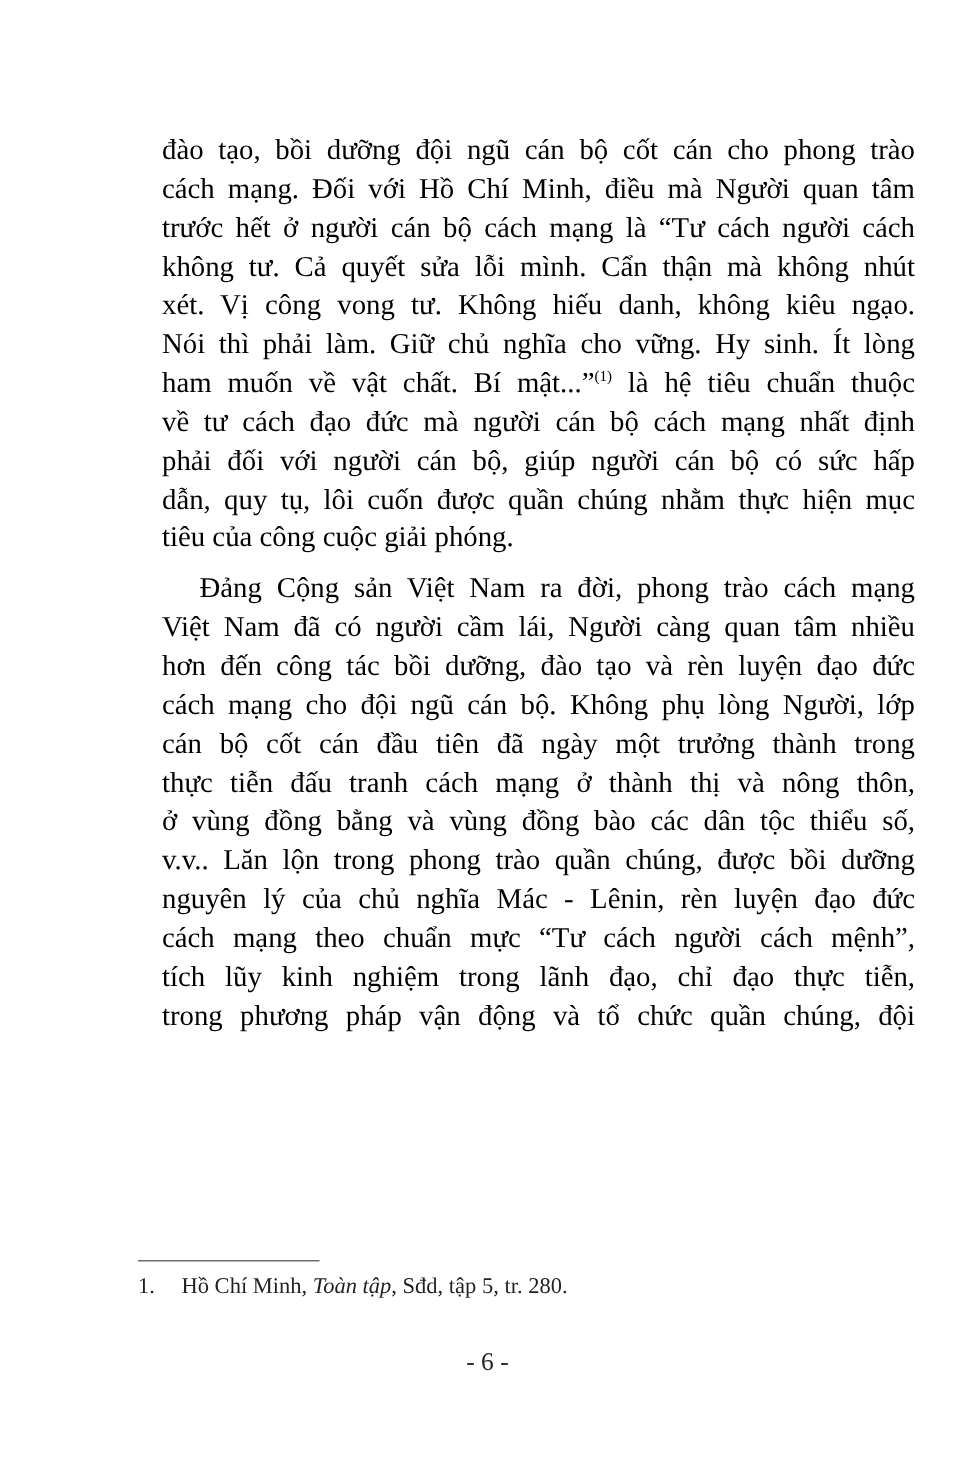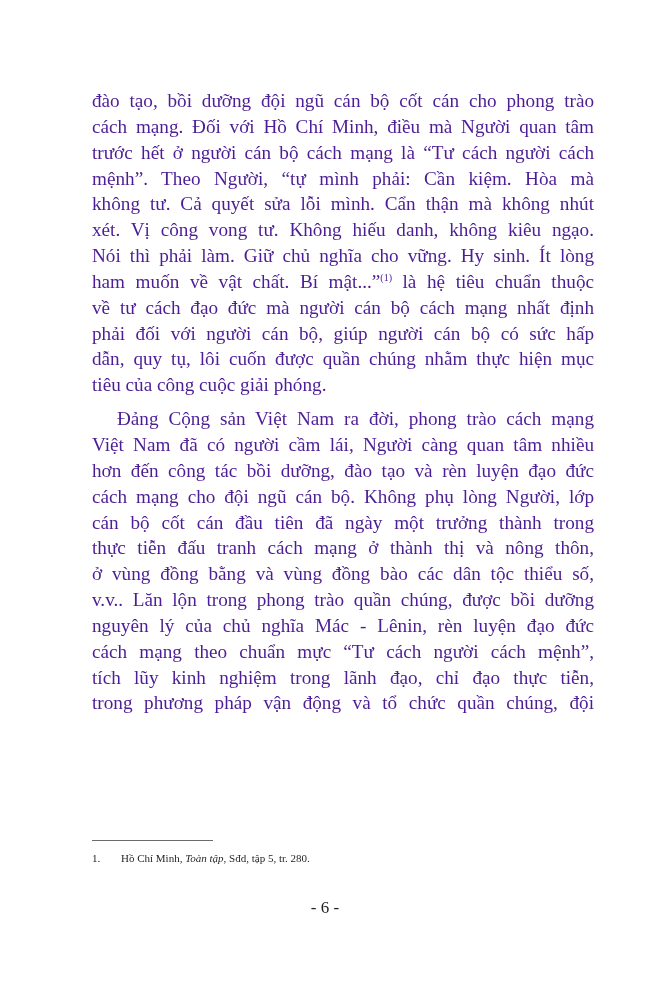--- a/index.html
+++ b/index.html
@@ -15,27 +15,27 @@
   }
   .page {
     position: absolute;
     left: 0; top: 0;
     width: 650px;
     height: 989px;
     background: #ffffff;
   }
   .body-text {
     position: absolute;
-    left: 92px;
+    left: 108px;
     top: 88px;
     width: 502px;
     font-family: "Liberation Serif", "DejaVu Serif", serif;
     font-size: 19.2px;
     line-height: 25.85px;
-    color: #4c1d95;
+    color: #000000;
   }
   .line {
     display: block;
     white-space: nowrap;
     text-align: justify;
     text-align-last: justify;
     height: 25.85px;
   }
   .line.last {
     text-align-last: left;
@@ -57,21 +57,21 @@
     top: 840px;
     width: 121px;
     height: 0;
     border-top: 1.3px solid #6b6b6b;
   }
   .footnote {
     position: absolute;
     left: 92px;
     top: 849px;
     font-family: "Liberation Serif", "DejaVu Serif", serif;
-    font-size: 11px;
+    font-size: 15px;
     line-height: 18px;
     color: #231f20;
     white-space: nowrap;
   }
   .footnote .fn-num {
     display: inline-block;
     width: 29px;
   }
   .footnote em {
     font-style: italic;
@@ -91,21 +91,20 @@
 <body>
 
 <div class="page">
 
   <div class="body-text">
 
     <div>
       <span class="line">đào tạo, bồi dưỡng đội ngũ cán bộ cốt cán cho phong trào</span>
       <span class="line">cách mạng. Đối với Hồ Chí Minh, điều mà Người quan tâm</span>
       <span class="line">trước hết ở người cán bộ cách mạng là “Tư cách người cách</span>
-      <span class="line">mệnh”. Theo Người, “tự mình phải: Cần kiệm. Hòa mà</span>
       <span class="line">không tư. Cả quyết sửa lỗi mình. Cẩn thận mà không nhút</span>
       <span class="line">xét. Vị công vong tư. Không hiếu danh, không kiêu ngạo.</span>
       <span class="line">Nói thì phải làm. Giữ chủ nghĩa cho vững. Hy sinh. Ít lòng</span>
       <span class="line"><span>ham muốn về vật chất. Bí mật...”</span><sup class="fn-ref">(1)</sup><span> là hệ tiêu chuẩn thuộc</span></span>
       <span class="line">về tư cách đạo đức mà người cán bộ cách mạng nhất định</span>
       <span class="line">phải đối với người cán bộ, giúp người cán bộ có sức hấp</span>
       <span class="line">dẫn, quy tụ, lôi cuốn được quần chúng nhằm thực hiện mục</span>
       <span class="line last">tiêu của công cuộc giải phóng.</span>
     </div>
 

